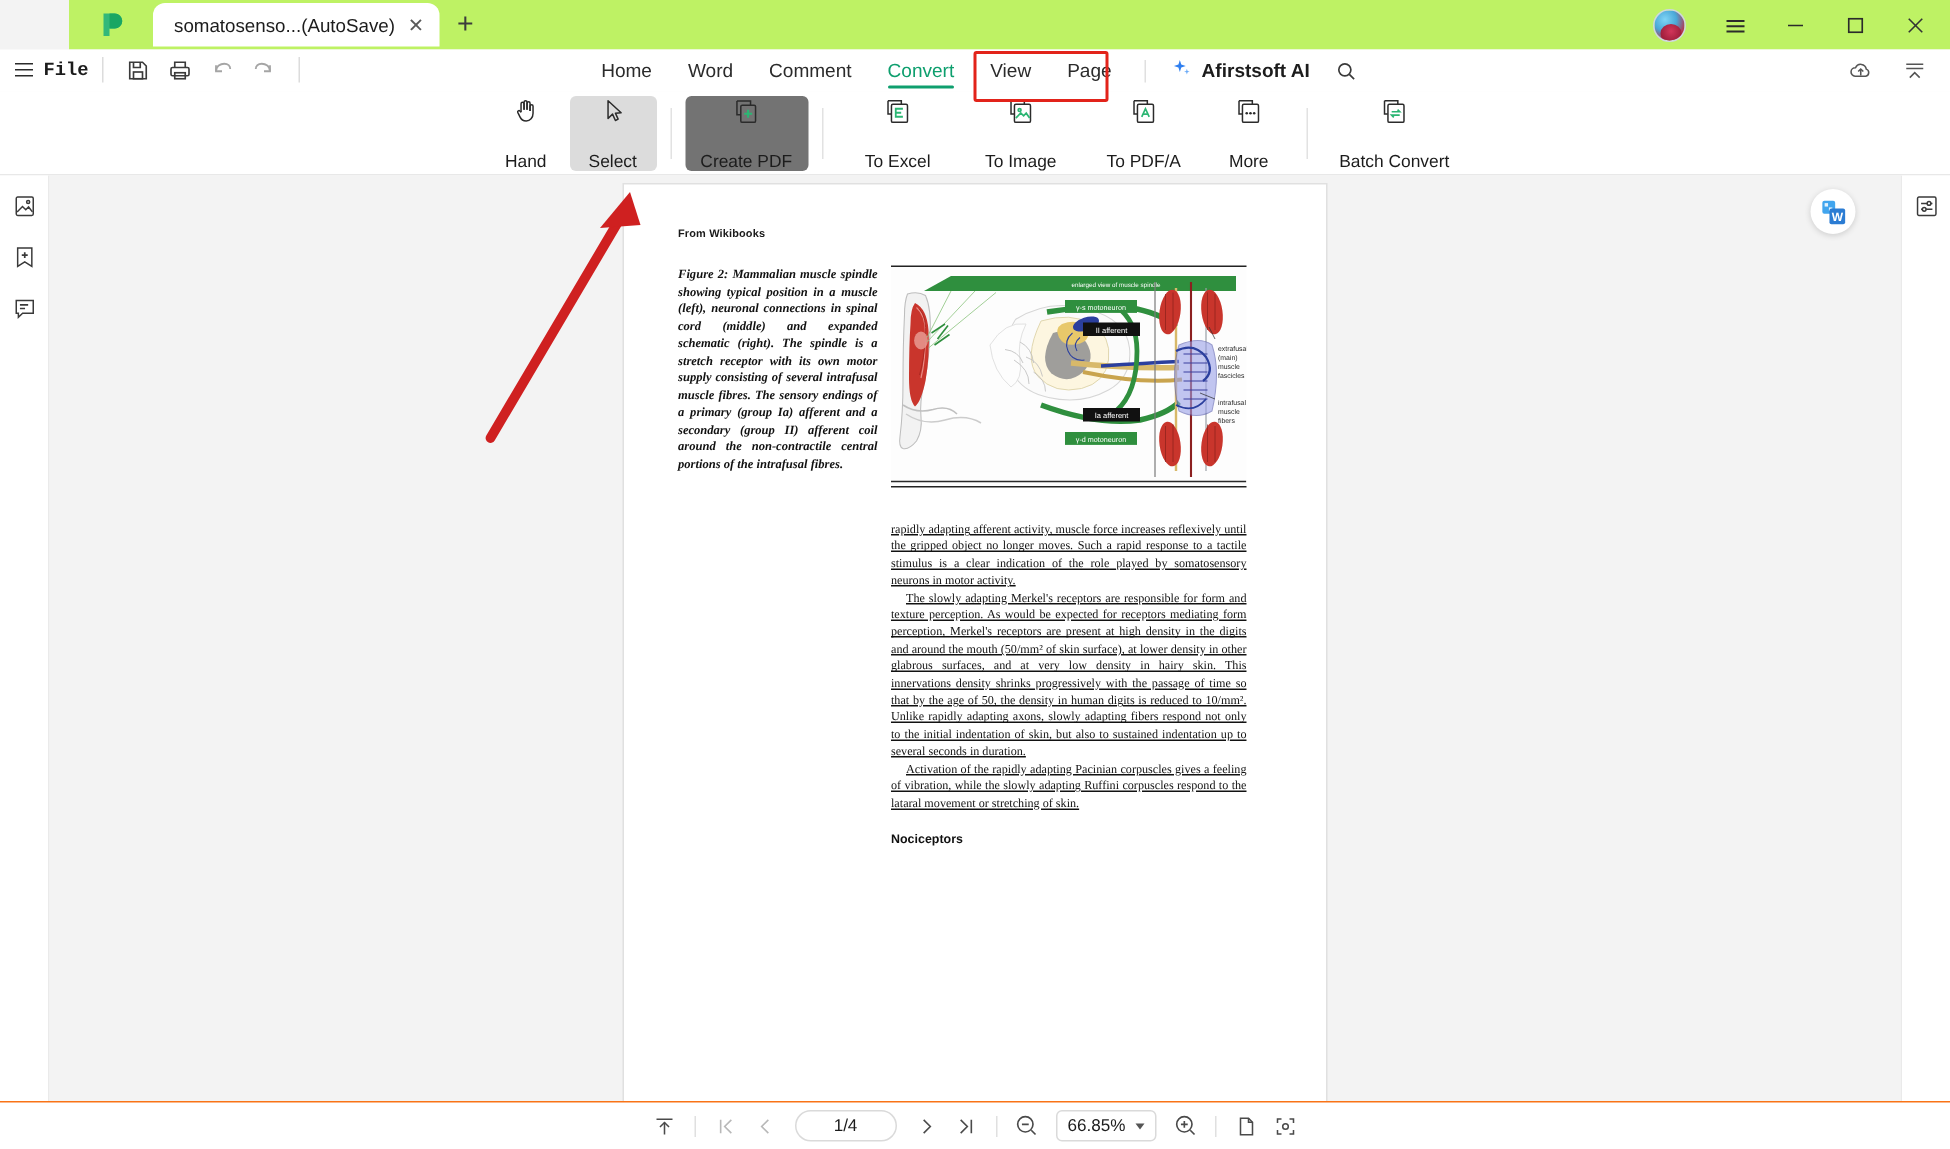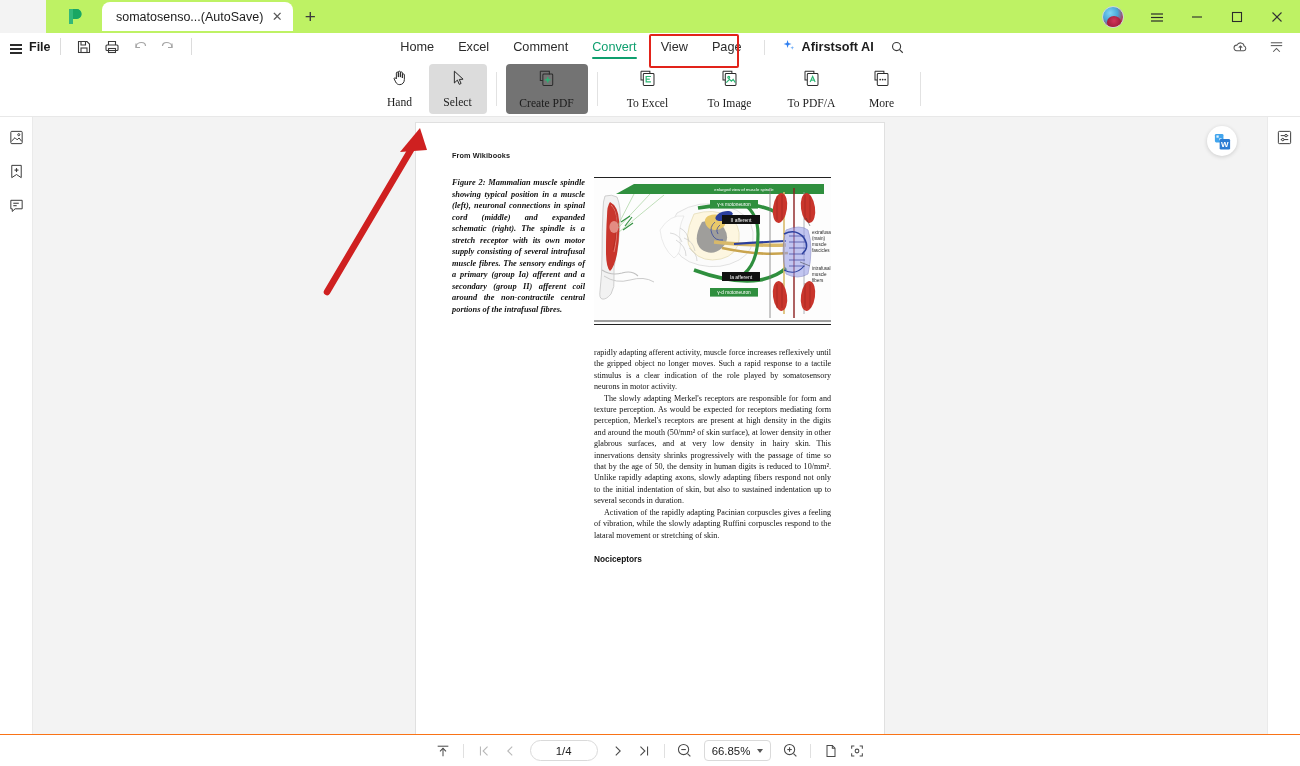--- a/index.html
+++ b/index.html
@@ -35,21 +35,21 @@
   .avatar::after { content:""; position:absolute; left:4px; top:9px; width:14px; height:12px;
     background: radial-gradient(ellipse at 50% 40%, #d2355a 0%, #a01f3c 70%); border-radius: 50% 50% 45% 45%; }
   .wbtn { width: 38px; height: 33px; display: flex; align-items: center; justify-content: center;
     color: #333; cursor: pointer; }
 
   
   .menubar {
     height: 28px; background: #ffffff; display: flex; align-items: center;
     position: relative; flex: 0 0 28px; padding: 0 10px; border-bottom: 1px solid #ffffff;
   }
-  .ham { display: flex; align-items: flex-end; gap: 7px; cursor: pointer; }
+  .ham { display: flex; align-items: center; gap: 7px; cursor: pointer; font-family: Liberation Mono, monospace; }
   .ham-lines { display: flex; flex-direction: column; gap: 2.5px; }
   .ham-lines i { display: block; width: 12px; height: 1.4px; background: #2b2b2b; }
   .file-label { font-size: 12.5px; color: #1c1c1c; font-weight: 600; }
   .vsep { width: 1px; height: 17px; background: #dcdcdc; margin: 0 9px; }
   .qbtn { width: 28px; height: 24px; display: flex; align-items: center; justify-content: center; cursor: pointer; }
   .qbtn.dim svg { opacity: .45; }
 
   .menu-center {
     position: absolute; left: 0; right: 0; top: 0; height: 28px;
     display: flex; align-items: center; justify-content: center; gap: 0; pointer-events: none;
@@ -72,21 +72,21 @@
   .menu-right { position: absolute; right: 10px; top: 0; height: 28px; display: flex; align-items: center; gap: 8px; }
 
   
   .ribbon {
     height: 56px; background: #ffffff; display: flex; align-items: center;
     justify-content: center; gap: 0; flex: 0 0 56px; position: relative;
     border-bottom: 1px solid #e8e8e8;
   }
   .rbtn {
     width: 58px; height: 50px; display: flex; flex-direction: column; align-items: center;
-    justify-content: center; gap: 4px; cursor: pointer; border-radius: 4px; font-family: Liberation Serif, serif;
+    justify-content: space-between; gap: 4px; cursor: pointer; border-radius: 4px;
   }
   .rbtn.wide { width: 82px; }
   .rbtn.xwide { width: 98px; }
   .rbtn.selected { background: #dcdcdc; }
   .rbtn.ghost { background: #737373; }
   .rlabel { font-size: 11.6px; color: #1c1c1c; white-space: nowrap; }
   .rsep { width: 1px; height: 34px; background: #e2e2e2; margin: 0 9px; }
 
   
   .body { flex: 1; display: flex; position: relative; background: #f3f3f3; min-height: 0; }
@@ -119,21 +119,21 @@
     font-size: 8.4px; line-height: 1.37; color: #111; text-align: justify; font-weight: 600;
   }
   .figimg { width: 237px; height: 148px; position: relative; overflow: hidden; background: #fdfdfd;
     border-top: 1px solid #222; border-bottom: 1px solid #222; }
 
   .bodycol {
     width: 237px; margin-left: 142px; margin-top: 22px;
     font-family: "Liberation Serif", serif; font-size: 8.1px; line-height: 1.41;
     color: #121212; text-align: justify;
   }
-  .bodycol p { margin: 0; text-indent: 0; }
+  .bodycol p { margin: 0; text-indent: 0; text-decoration: underline; }
   .bodycol p.ind { text-indent: 10px; }
   .sechead { font-family: "Liberation Sans", sans-serif; font-size: 8.3px; font-weight: 600;
     color: #111; margin-top: 13px; margin-bottom: 7px; }
 
   .wordfab {
     position: absolute; right: 30px; top: 9px; width: 30px; height: 30px; border-radius: 50%;
     background: #ffffff; box-shadow: 0 1px 4px rgba(0,0,0,.16); display: flex;
     align-items: center; justify-content: center; cursor: pointer; z-index: 12;
   }
 
@@ -248,21 +248,21 @@
     <div class="qbtn dim">
       <svg width="16" height="16" viewBox="0 0 16 16" fill="none" stroke="#3a3a3a" stroke-width="1.2">
         <path d="M12 8.5 C12 5 9 3.5 6.5 3.5 C4 3.5 2.5 5 2.5 7"></path>
           <path d="M12 4.5V8.5H8"></path>
       </svg>
     </div>
     <div class="vsep"></div>
 
     <div class="menu-center">
       <div class="mitem">Home</div>
-      <div class="mitem">Excel</div>
+      <div class="mitem">Word</div>
       <div class="mitem">Comment</div>
       <div class="mitem active">Convert</div>
       <div class="mitem">View</div>
       <div class="mitem">Page</div>
       <div class="msep"></div>
       <div class="ai-item">
         <span>
           <svg width="15" height="15" viewBox="0 0 16 16">
             <path d="M7 2.2 L8 5.4 L11.2 6.4 L8 7.4 L7 10.6 L6 7.4 L2.8 6.4 L6 5.4 Z" fill="#2f7ff0"></path>
             <path d="M12 8.4 L12.5 9.9 L14 10.4 L12.5 10.9 L12 12.4 L11.5 10.9 L10 10.4 L11.5 9.9 Z" fill="#6aaaf7"></path>
@@ -397,20 +397,34 @@
               <circle cx="12.2" cy="12.1" r=".9"></circle>
               <circle cx="14.8" cy="12.1" r=".9"></circle>
             </g>
         </svg>
       </span>
       <span class="rlabel">More</span>
     </div>
 
     <div class="rsep"></div>
 
+    <div class="rbtn xwide">
+      <span>
+        <svg width="21" height="21" viewBox="0 0 22 22" fill="none" stroke="#2b2b2b" stroke-width="1.05">
+          <path d="M4.2 3.4h9.3v2.6"></path>
+            <path d="M4.2 3.4v9.2h2.3"></path>
+          <rect x="6.6" y="5.8" width="11.2" height="12.6" rx="1"></rect>
+          <g stroke="#2bb673" stroke-width="1.2">
+              <path d="M9.2 11h5.6l-1.5-1.5"></path>
+              <path d="M14.8 13.4H9.2l1.5 1.5"></path>
+            </g>
+        </svg>
+      </span>
+      <span class="rlabel">Batch Convert</span>
+    </div>
   </div>
 
   <div class="body">
 
     <div class="leftrail">
       <div class="rail-btn">
         <svg width="17" height="17" viewBox="0 0 18 18" fill="none" stroke="#3a3a3a" stroke-width="1.05">
           <rect x="3" y="2.5" width="12" height="13" rx="1"></rect>
           <circle cx="11.4" cy="6" r="1.1"></circle>
             <path d="M3.6 13 7.4 9.2l2.3 2.3 2-2 2.7 3.5"></path>

